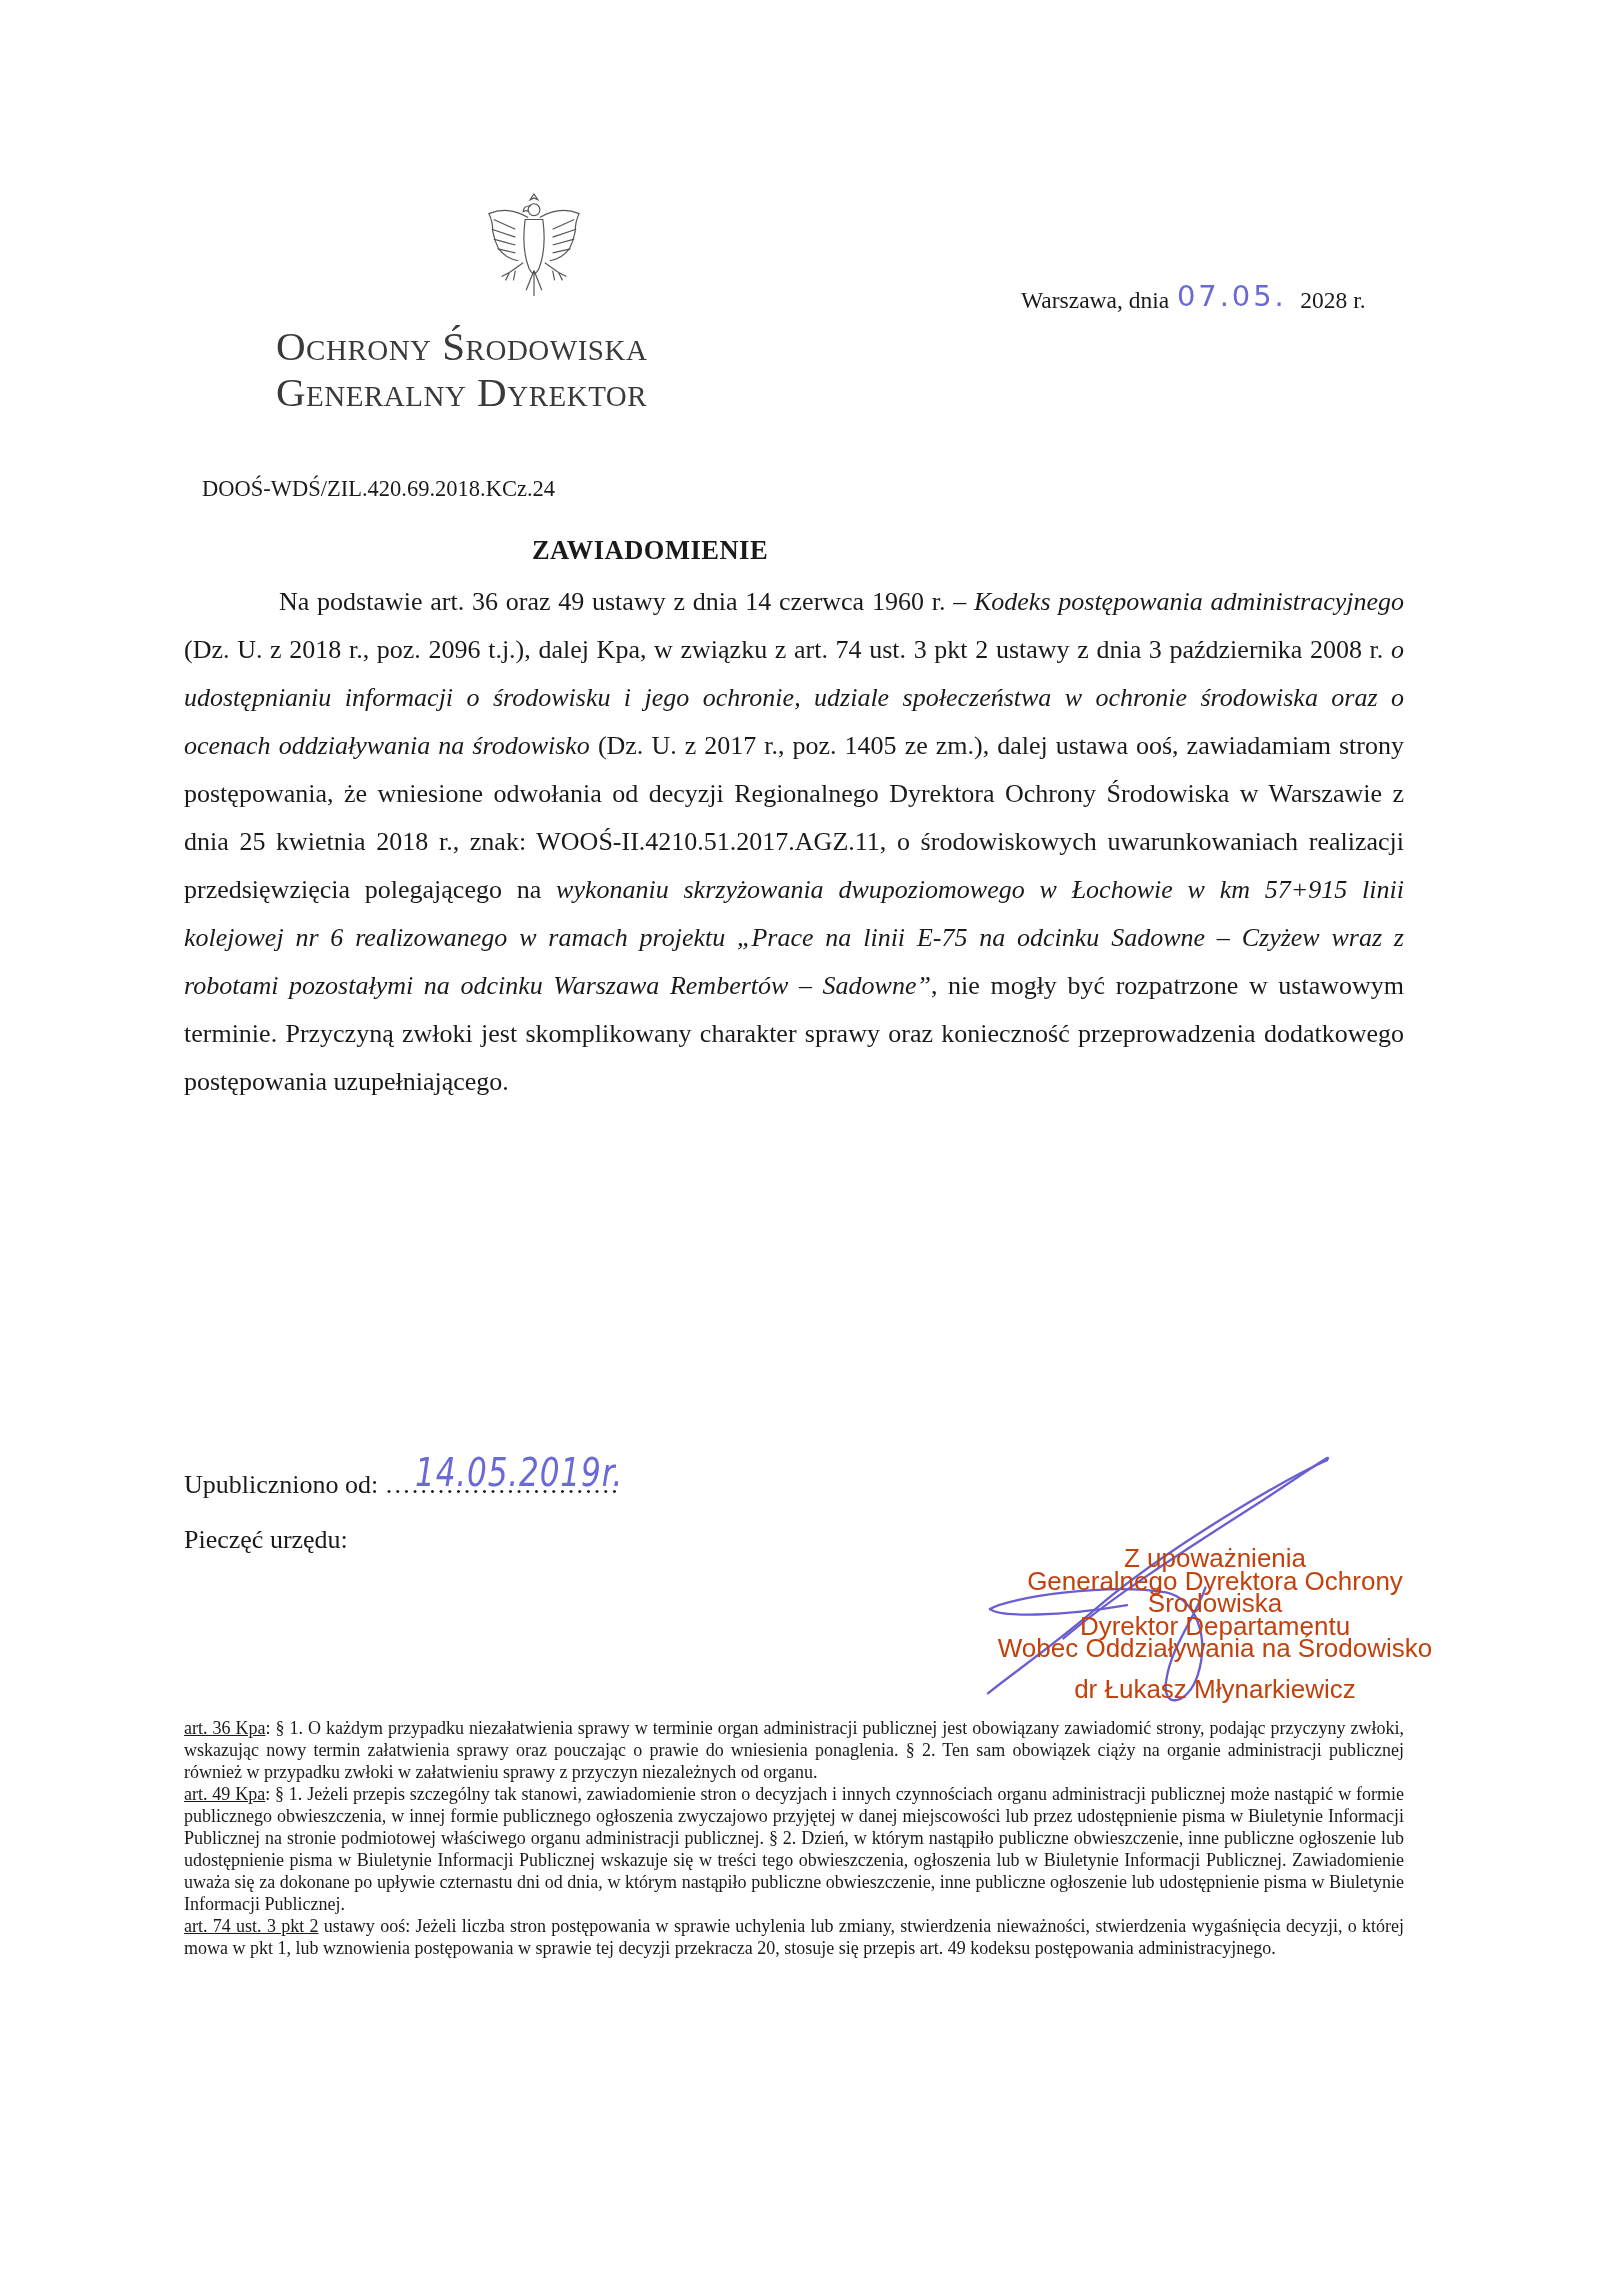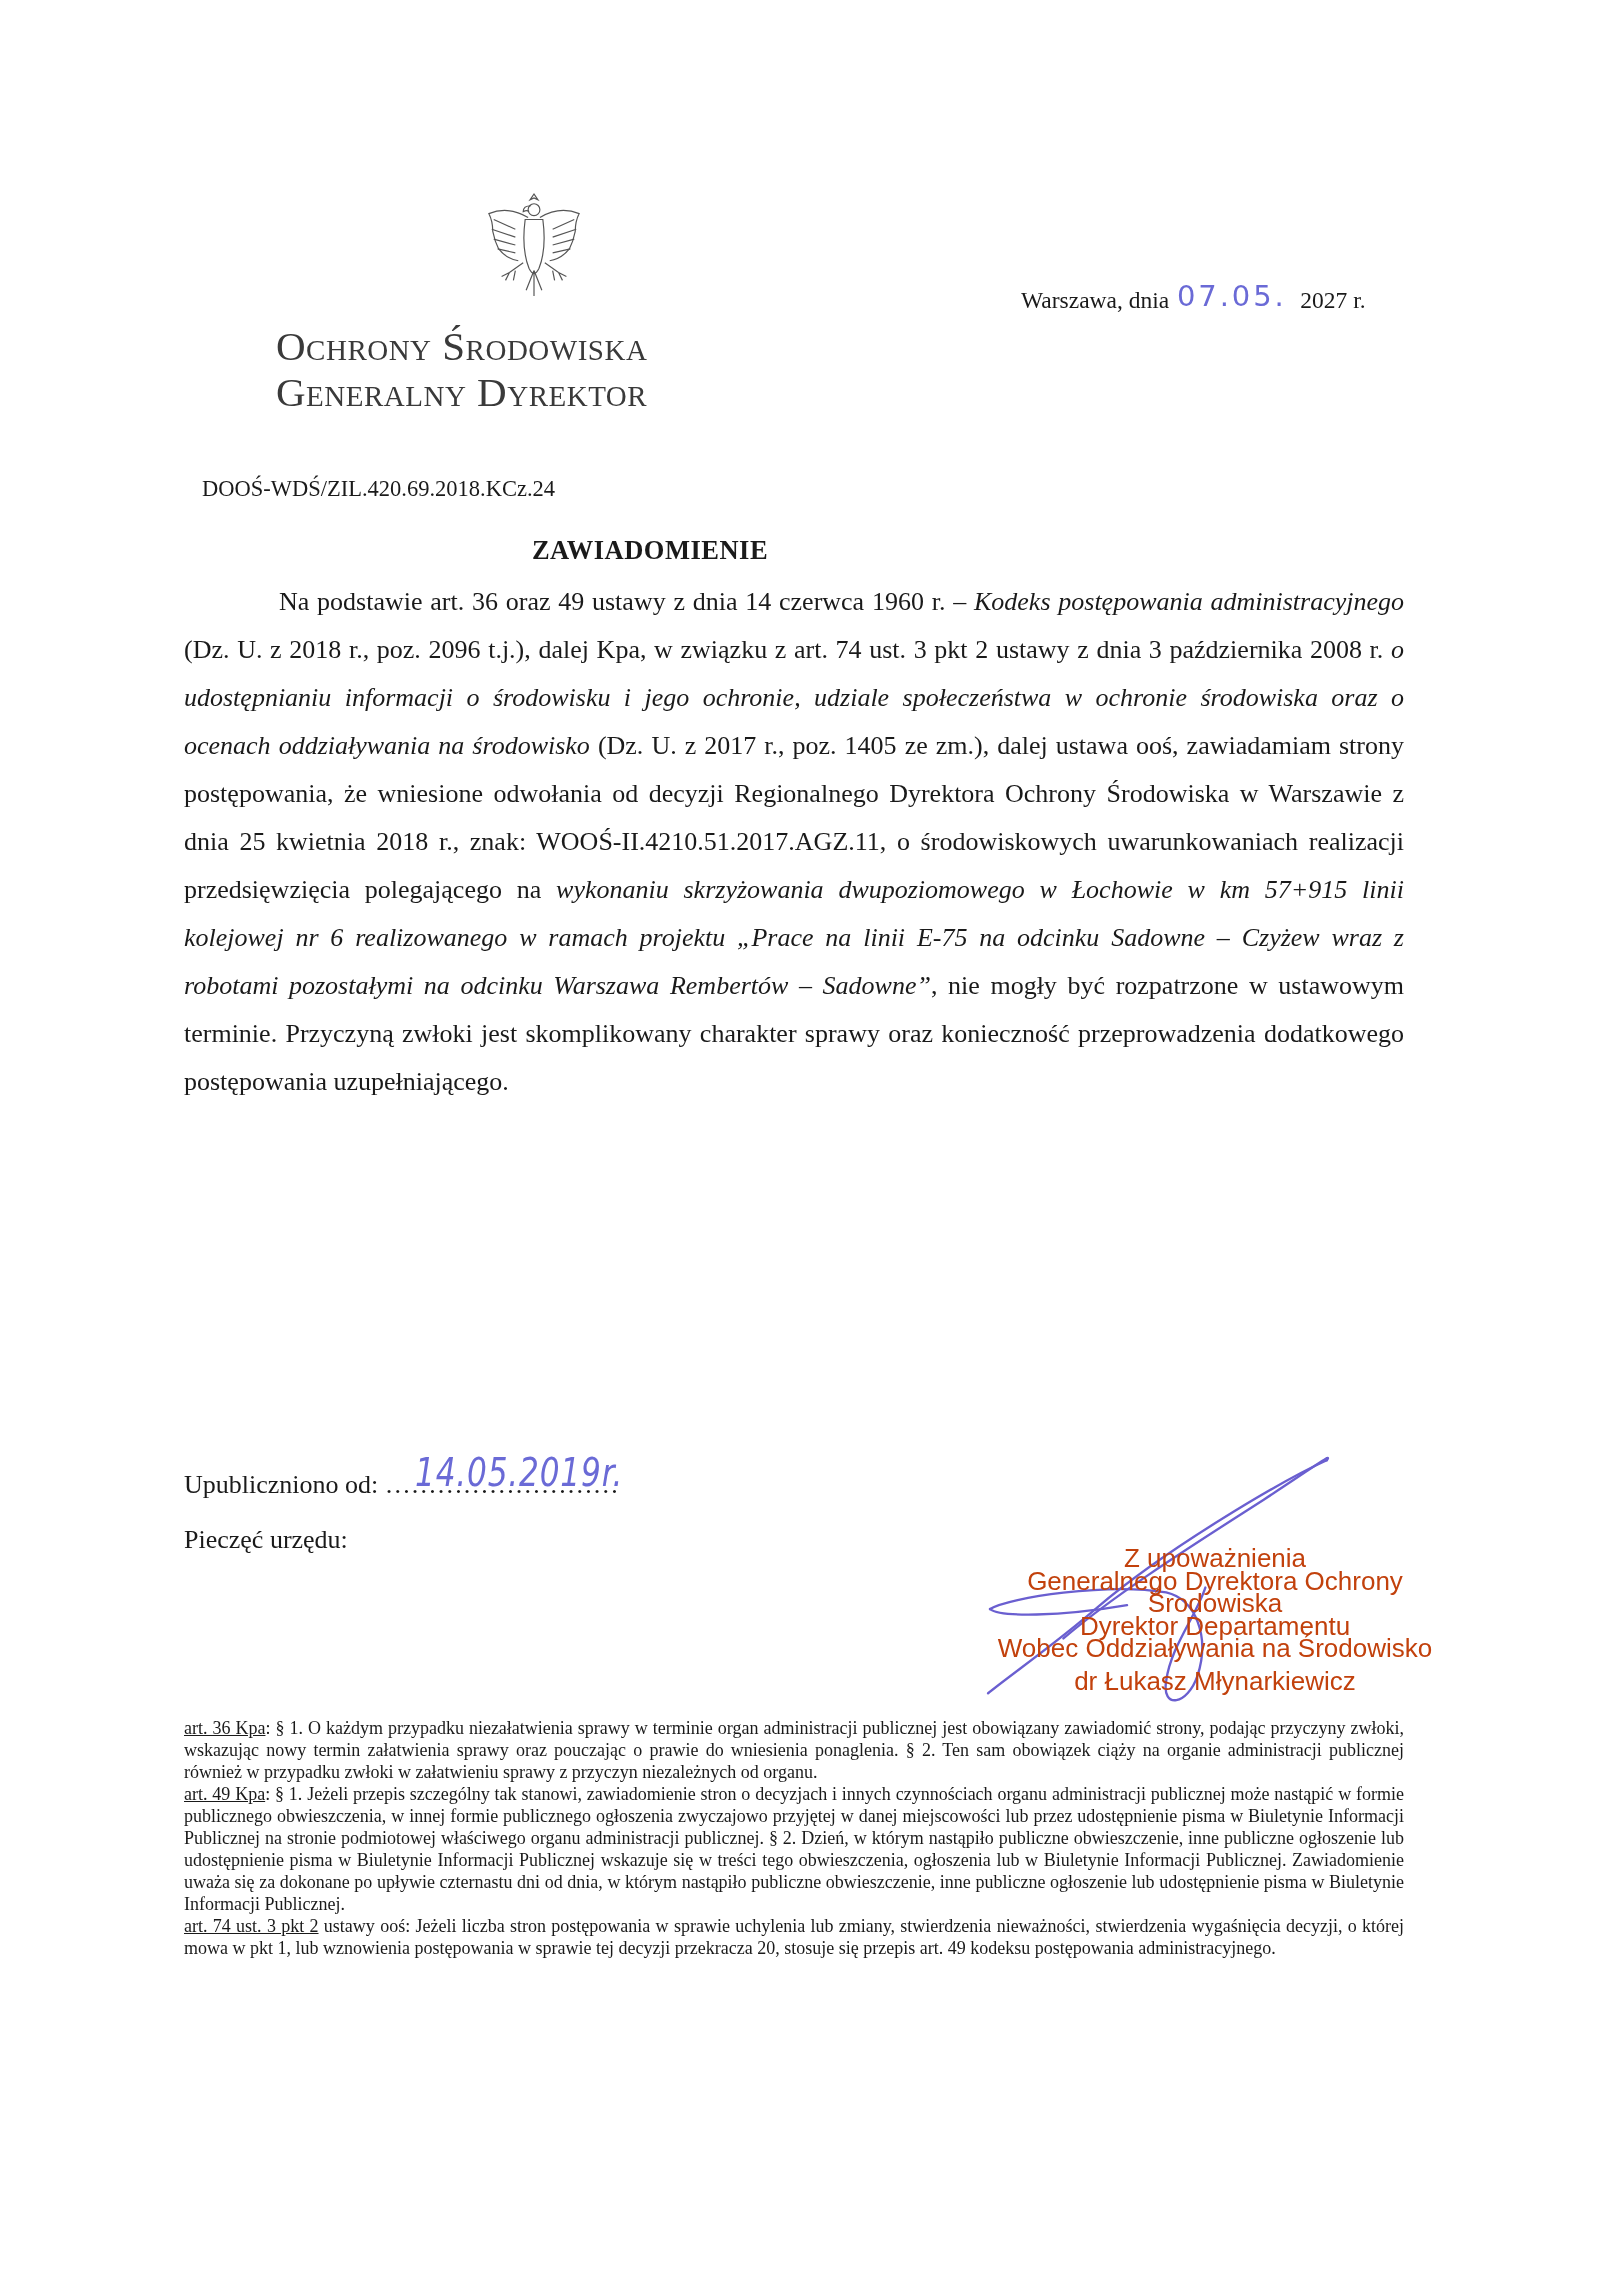--- a/index.html
+++ b/index.html
@@ -33,21 +33,21 @@
   .body b { font-weight: bold; }
 
   
   .pub { left: 184px; top: 1470px; font-size: 26px; }
   .pub-hand { position: absolute; left: 231px; top: -19.6px; font-size: 39px; color: #6a6ad6; font-family: "DejaVu Sans", sans-serif; letter-spacing: 1px; white-space: nowrap; font-style: italic; transform: scaleX(0.8); transform-origin: left; }
   .seal { left: 184px; top: 1525px; font-size: 26px; }
 
   
   .stamp { left: 970px; top: 1547px; width: 490px; text-align: center;
            font-family: "Liberation Sans", "DejaVu Sans", sans-serif; color: #c2410c; font-size: 26px; line-height: 22.5px; }
-  .stamp .sig-name { margin-top: 10px; }
+  .stamp .sig-name { margin-top: 18px; }
   .signature { left: 970px; top: 1382px; width: 412px; height: 323px; }
 
   
   .foot { left: 184px; top: 1717px; width: 1220px; font-size: 18px; line-height: 22px; text-align: justify; }
   .foot p { margin: 0; }
   .foot u { text-decoration: underline; }
 </style>
 </head>
 <body>
 
@@ -66,21 +66,21 @@
     <path d="M55 84 l-8 20 M55 84 l0 26 M55 84 l8 20"></path>
   </g>
 </svg>
 
 <div class="abs lh">
   <div style="font-variant: small-caps;">Ochrony Środowiska</div>
   <div style="font-variant: small-caps;">Generalny Dyrektor</div>
 </div>
 
 <div class="abs dateline">
-  <span>Warszawa, dnia</span><span class="hand date-hand">07.05.</span><span>2027 r.</span>
+  <span>Warszawa, dnia</span><span class="hand date-hand">07.05.</span><span>2028 r.</span>
 </div>
 
 <div class="abs ref">DOOŚ-WDŚ/ZIL.420.69.2018.KCz.24</div>
 
 <div class="abs title">ZAWIADOMIENIE</div>
 
 <div class="abs body">
   <p><span>Na podstawie art. 36 oraz 49 ustawy z dnia 14 czerwca 1960 r. – </span><i>Kodeks postępowania administracyjnego</i><span> (Dz. U. z 2018 r., poz. 2096 t.j.), dalej Kpa, w związku z art. 74 ust. 3 pkt 2 ustawy z dnia 3 października 2008 r. </span><i>o udostępnianiu informacji o środowisku i jego ochronie, udziale społeczeństwa w ochronie środowiska oraz o ocenach oddziaływania na środowisko</i><span> (Dz. U. z 2017 r., poz. 1405 ze zm.), dalej ustawa ooś, zawiadamiam strony postępowania, że wniesione odwołania od decyzji Regionalnego Dyrektora Ochrony Środowiska w Warszawie z dnia 25 kwietnia 2018 r., znak: WOOŚ-II.4210.51.2017.AGZ.11, o środowiskowych uwarunkowaniach realizacji przedsięwzięcia polegającego na </span><i>wykonaniu skrzyżowania dwupoziomowego w Łochowie w km 57+915 linii kolejowej nr 6 realizowanego w ramach projektu „Prace na linii E-75 na odcinku Sadowne – Czyżew wraz z robotami pozostałymi na odcinku Warszawa Rembertów – Sadowne”</i><span>, nie mogły być rozpatrzone w ustawowym terminie. Przyczyną zwłoki jest skomplikowany charakter sprawy oraz konieczność przeprowadzenia dodatkowego postępowania uzupełniającego.</span></p>
 </div>
 

